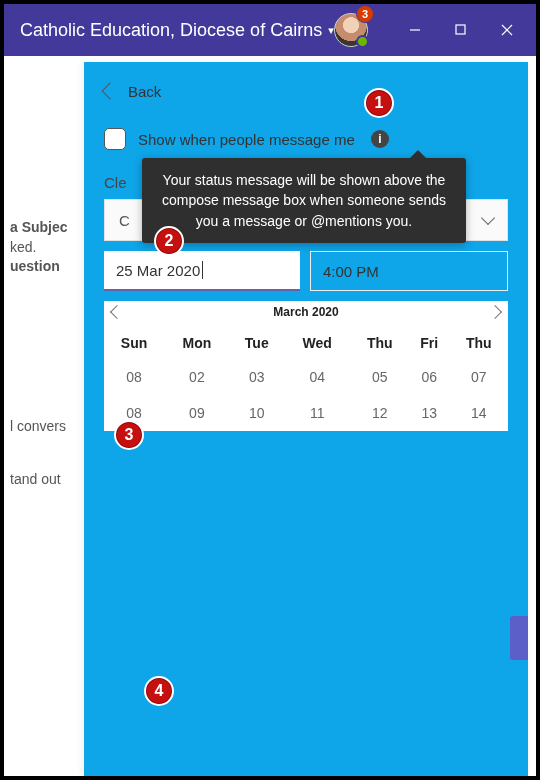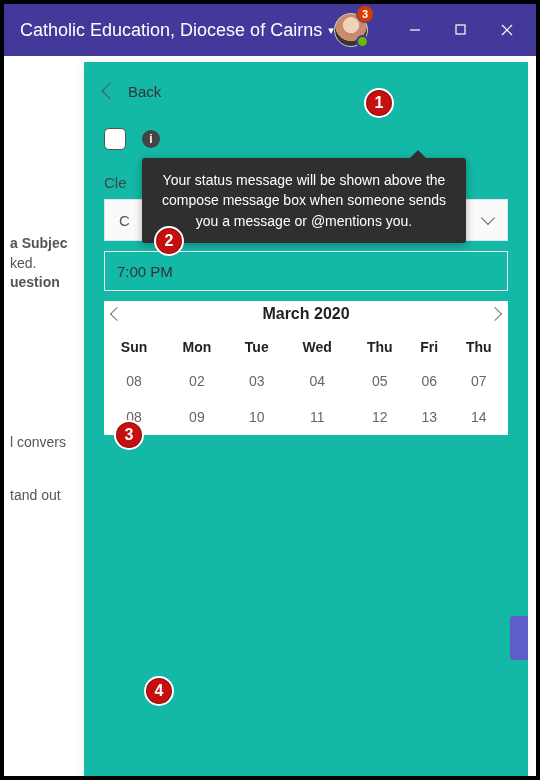--- a/index.html
+++ b/index.html
@@ -9,46 +9,46 @@
   .org-name { font-size: 18px; font-weight: 400; }
   .org-drop { margin-left: 6px; font-size: 11px; }
   .avatar-wrap { position: relative; margin-left: auto; margin-right: 12px; }
   .avatar { width: 34px; height: 34px; border-radius: 50%; background: radial-gradient(circle at 50% 35%, #f1d1b8 0 30%, #c58c6e 31% 60%, #3b362f 61% 100%); border: 1px solid #ccc; }
   .presence { position: absolute; right: -1px; bottom: -1px; width: 13px; height: 13px; border-radius: 50%; background: #6bb700; border: 2px solid #42399b; }
   .notif-badge { position: absolute; right: -6px; top: -8px; min-width: 18px; height: 18px; border-radius: 9px; background: #d83b01; color: #fff; font-size: 11px; font-weight: 600; display: flex; align-items: center; justify-content: center; border: 1px solid #42399b; }
   .wincontrols { display: flex; gap: 4px; margin-left: 14px; }
   .winbtn { width: 42px; height: 34px; display: flex; align-items: center; justify-content: center; color: #fff; font-size: 14px; }
   .winbtn svg { stroke: #fff; }
   .content { flex: 1; position: relative; background: #fff; }
-  .bg-left { position: absolute; left: 0; top: 0; bottom: 0; width: 80px; padding: 28px 6px; color: #555; font-size: 14px; line-height: 1.4; }
+  .bg-left { position: absolute; left: 0; top: 0; bottom: 0; width: 80px; padding: 12px 6px; color: #555; font-size: 14px; line-height: 1.4; }
   .bg-left .frag { margin-top: 150px; font-weight: 600; }
   .bg-left .frag2 { margin-top: 140px; font-weight: 400; }
   .bg-left .frag3 { margin-top: 34px; font-weight: 400; }
-  .panel { position: absolute; left: 80px; top: 6px; right: 8px; bottom: 0; background: #14b8a6; box-shadow: -2px 0 8px rgba(0,0,0,.06); padding: 14px 20px 5px 20px; overflow: hidden; }
+  .panel { position: absolute; left: 80px; top: 6px; right: 8px; bottom: 0; background: #0ea5e9; box-shadow: -2px 0 8px rgba(0,0,0,.06); padding: 14px 20px 5px 20px; overflow: hidden; }
   .backrow { display: flex; align-items: center; gap: 12px; color: #333; font-size: 15px; height: 30px; }
   .chev { width: 12px; height: 12px; border-left: 1.6px solid #555; border-bottom: 1.6px solid #555; transform: rotate(45deg); }
   .status-box { margin-top: 14px; width: 100%; height: 206px; background: #f2f2f2; padding: 12px 14px; color: #616161; font-size: 15px; position: relative; }
   .status-text .hash { color:#555; }
   .status-text .wfh { text-decoration: underline wavy #d13438; text-underline-offset: 3px; }
   .counter { position: absolute; right: 14px; bottom: 10px; color: #777; font-size: 14px; }
   .checkrow { margin-top: 22px; display: flex; align-items: center; gap: 12px; position: relative; }
   .checkbox { width: 22px; height: 22px; border: 1.5px solid #555; border-radius: 5px; background: #fff; }
   .checklabel { font-size: 15px; color: #333; }
   .info { width: 18px; height: 18px; border-radius: 50%; background: #444; color: #fff; font-size: 12px; display: flex; align-items: center; justify-content: center; font-weight: 600; margin-left: 4px; }
   .tooltip { position: absolute; left: 38px; top: 30px; width: 324px; background: #302f30; color: #fff; padding: 12px 16px; font-size: 14px; line-height: 1.45; border-radius: 3px; z-index: 5; box-shadow: 0 2px 8px rgba(0,0,0,.3); text-align: center; }
   .tooltip::before { content:""; position:absolute; top:-8px; right:40px; border-left:8px solid transparent; border-right:8px solid transparent; border-bottom:8px solid #302f30; }
   .clear-row { margin-top: 24px; color: #444; font-size: 15px; }
   .dropdown { margin-top: 8px; height: 42px; border: 1px solid #e2e2e2; background: #fafafa; display: flex; align-items: center; padding: 0 14px; justify-content: space-between; color: #555; font-size: 15px; }
   .dd-chev { width: 10px; height: 10px; border-right: 1.6px solid #666; border-bottom: 1.6px solid #666; transform: rotate(45deg); margin-top:-4px; }
   .datetime-row { margin-top: 10px; display: flex; gap: 10px; }
   .field { flex: 1; height: 40px; border: 1px solid #eee; padding: 0 12px; display: flex; align-items: center; font-size: 15px; color: #333; }
   .field.date { border-bottom: 2px solid #6264a7; border-top: none; border-left:none; border-right:none; background: #fff; }
   .cursor { display:inline-block; width:1px; height:18px; background:#333; margin-left:2px; vertical-align:middle; }
   .calendar { margin-top: 10px; background: #fff; }
-  .cal-head { display: flex; align-items: center; justify-content: space-between; padding: 4px 8px; font-size: 16px; font-weight: 600; color: #222; }
+  .cal-head { display: flex; align-items: center; justify-content: space-between; padding: 4px 8px; font-size: 12px; font-weight: 600; color: #222; }
   .cal-arrow { width: 10px; height: 10px; border-left: 1.6px solid #777; border-bottom: 1.6px solid #777; }
   .cal-arrow.left { transform: rotate(45deg); }
   .cal-arrow.right { transform: rotate(-135deg); }
   .cal-grid { width: 100%; border-collapse: collapse; margin-top: 4px; }
   .cal-grid th { font-size: 14px; font-weight: 700; color: #222; padding: 8px 0; }
   .cal-grid td { font-size: 14px; color: #666; text-align: center; padding: 10px 0; }
   .step-badge { position: absolute; width: 30px; height: 30px; border-radius: 50%; background: #c61010; border: 2px solid #fff; color: #fff; font-weight: 700; font-size: 16px; display: flex; align-items: center; justify-content: center; box-shadow: 0 0 0 1px #8a0c0c inset; z-index: 20; }
   .b1 { top: 32px; left: 360px; }
   .b2 { top: 170px; left: 150px; }
   .b3 { top: 364px; left: 110px; }
@@ -105,37 +105,42 @@
     <div class="panel">
 
       <div class="backrow">
         <span class="chev"></span>
         <span>Back</span>
       </div>
 
 
       <div class="checkrow">
         <div class="checkbox"></div>
+        <span class="checklabel">Show when people message me</span>
         <div class="info">i</div>
 
         <div class="tooltip">
           <span>Your status message will be shown above the compose message box when someone sends you a message or @mentions you.</span>
         </div>
       </div>
 
       <div class="clear-row">Cle</div>
 
       <div class="dropdown">
         <span>C</span>
         <span class="dd-chev"></span>
       </div>
 
       <div class="datetime-row">
+        <div class="field date">
+          <span>25 Mar 2020</span>
+            <span class="cursor"></span>
+        </div>
         <div class="field">
-          <span>7:00 PM</span>
+          <span>4:00 PM</span>
         </div>
       </div>
 
       <div class="calendar">
         <div class="cal-head">
           <span class="cal-arrow left"></span>
           <span>March 2020</span>
           <span class="cal-arrow right"></span>
         </div>
         <table class="cal-grid">

